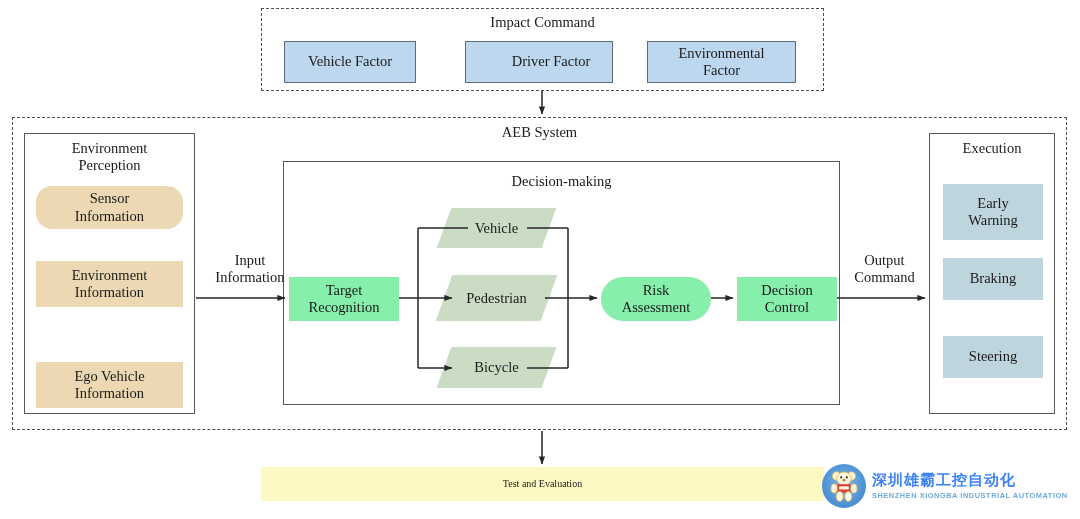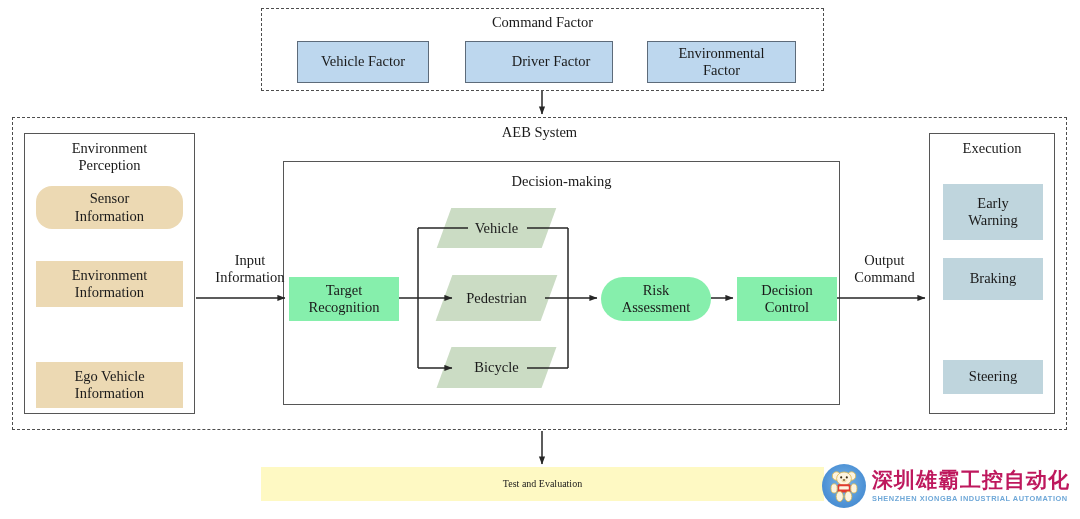--- a/index.html
+++ b/index.html
@@ -34,34 +34,34 @@
 
   
   #logo{position:absolute;display:flex;align-items:center;}
   #logo .mark{width:44px;height:44px;border-radius:50%;
       background:radial-gradient(circle at 50% 45%, #7fb8e8 0%, #4f93d6 60%, #3d82c8 100%);
       position:relative;flex:0 0 auto;}
   #logo .bear{position:absolute;left:50%;top:50%;transform:translate(-50%,-50%);
       width:30px;height:32px;}
   #logo .words{margin-left:6px;}
   #logo .cn{font-family:"DejaVu Sans","Liberation Sans",sans-serif;
-      font-size:21px;font-weight:bold;color:#be185d;letter-spacing:1px;line-height:1;}
+      font-size:15px;font-weight:bold;color:#3b82f6;letter-spacing:1px;line-height:1;}
   #logo .en{font-family:"Liberation Sans","DejaVu Sans",sans-serif;
       font-size:7.4px;font-weight:bold;color:#6fa8d8;letter-spacing:.55px;
       line-height:1;margin-top:4px;}
 </style>
 </head>
 <body>
 
 <div id="stage">
 
   <div class="abs dashed" style="left:261px;top:8px;width:563px;height:83px;"></div>
-  <div class="lbl" style="left:261px;top:14px;width:563px;font-size:14.5px;">Command Factor</div>
+  <div class="lbl" style="left:261px;top:14px;width:563px;font-size:14.5px;">Impact Command</div>
 
-  <div class="node blue-node" style="left:297px;top:41px;width:132px;height:42px;">Vehicle Factor</div>
+  <div class="node blue-node" style="left:284px;top:41px;width:132px;height:42px;">Vehicle Factor</div>
   <div class="node blue-node" style="left:465px;top:41px;width:148px;height:42px;padding-left:24px;">Driver Factor</div>
   <div class="node blue-node" style="left:647px;top:41px;width:149px;height:42px;">Environmental
 Factor</div>
 
   <div class="abs dashed" style="left:12px;top:117px;width:1055px;height:313px;"></div>
   <div class="lbl" style="left:12px;top:124px;width:1055px;font-size:14.5px;">AEB System</div>
 
   <div class="abs solid" style="left:24px;top:133px;width:171px;height:281px;"></div>
   <div class="lbl" style="left:24px;top:140px;width:171px;font-size:14.5px;">Environment
 Perception</div>
@@ -96,21 +96,21 @@
 Assessment</div>
   <div class="node green-node" style="left:737px;top:277px;width:100px;height:44px;">Decision
 Control</div>
 
   <div class="abs solid" style="left:929px;top:133px;width:126px;height:281px;"></div>
   <div class="lbl" style="left:929px;top:140px;width:126px;font-size:14.5px;">Execution</div>
 
   <div class="node steel-node" style="left:943px;top:184px;width:100px;height:56px;">Early
 Warning</div>
   <div class="node steel-node" style="left:943px;top:258px;width:100px;height:42px;">Braking</div>
-  <div class="node steel-node" style="left:943px;top:336px;width:100px;height:34px;margin-top:24px;">Steering</div>
+  <div class="node steel-node" style="left:943px;top:336px;width:100px;height:42px;">Steering</div>
 
   <div class="lbl" style="left:190px;top:252px;width:120px;font-size:14.5px;">Input
 Information</div>
   <div class="lbl" style="left:840px;top:252px;width:89px;font-size:14.5px;">Output
 Command</div>
 
   <div class="node yellow-node" style="left:261px;top:467px;width:563px;height:34px;">Test and Evaluation</div>
 
   <svg class="ov" viewBox="0 0 1080 519" xmlns="http://www.w3.org/2000/svg">
     <defs>

